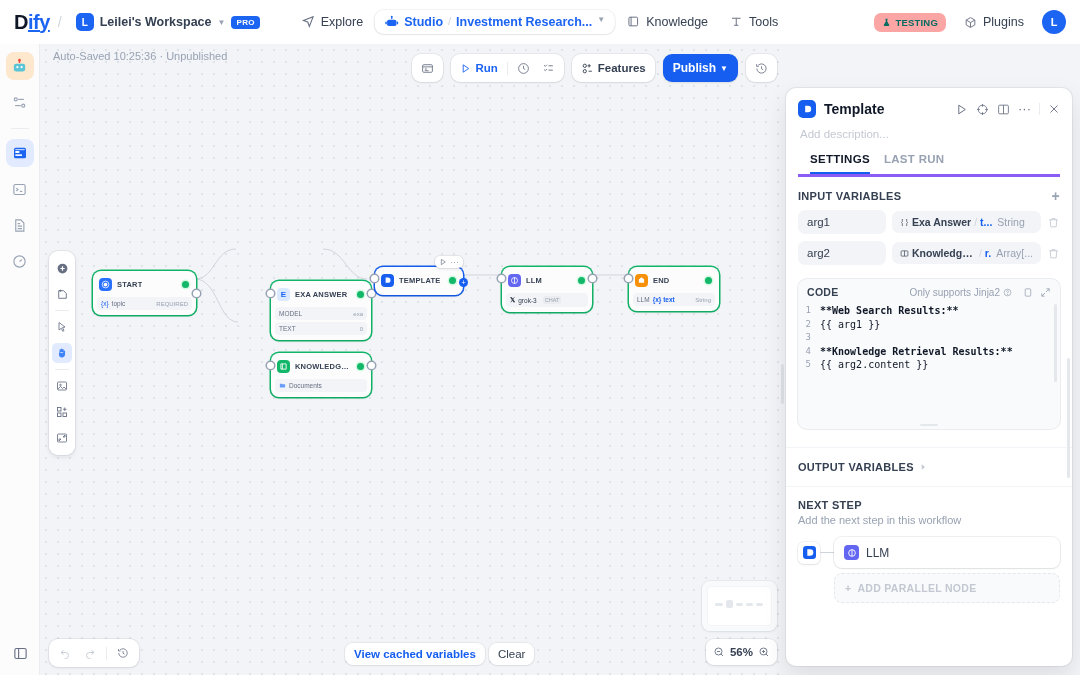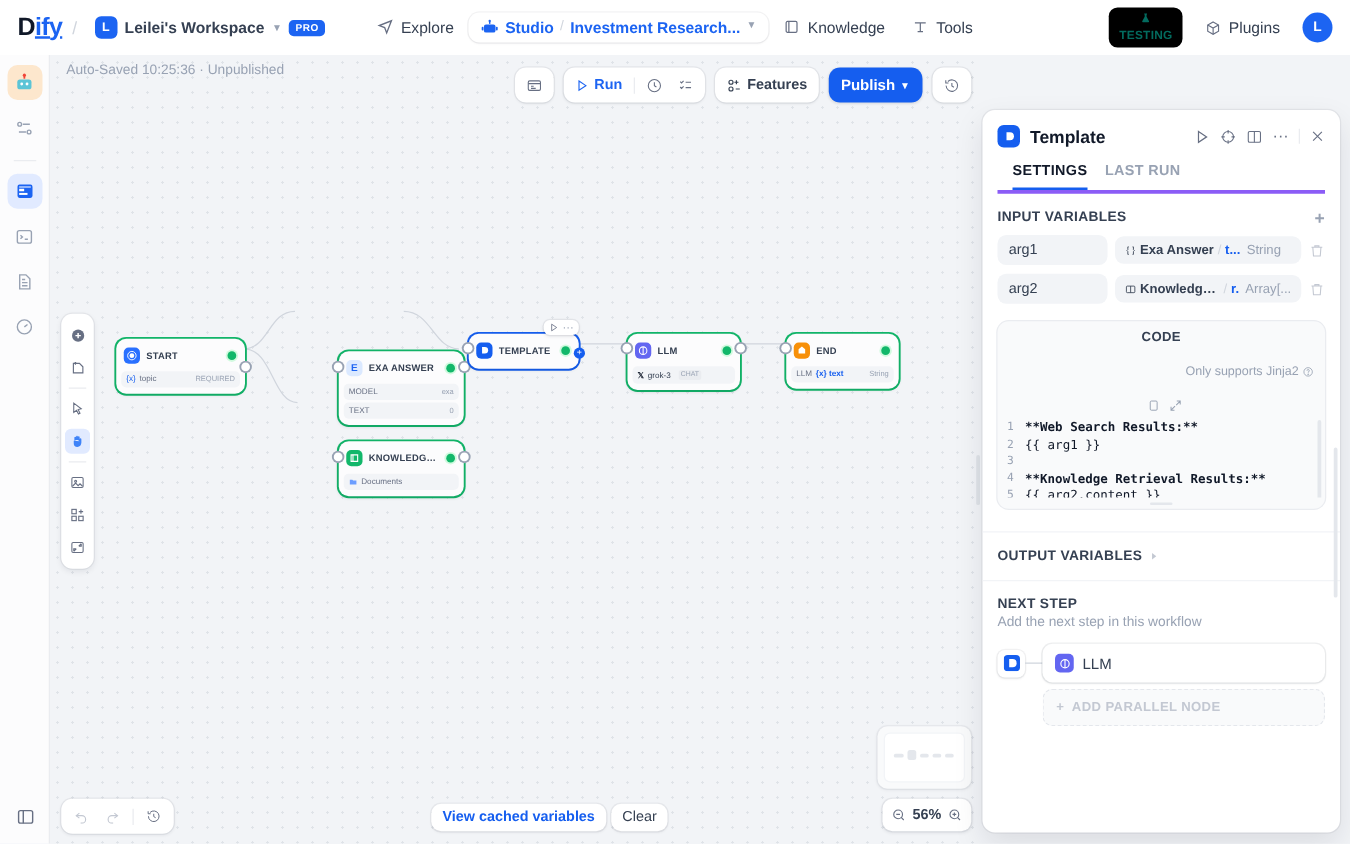--- a/index.html
+++ b/index.html
@@ -45,22 +45,22 @@
   .nav-active {
     background: #fff; box-shadow: 0 1px 2px rgba(16,24,40,0.06), 0 0 0 1px rgba(16,24,40,0.05);
     padding: 5px 10px; gap: 5px;
   }
   .nav-active .lbl-studio { color: #1c64f2; font-weight: 700; font-size: 12.5px; }
   .nav-active .slash { color: #d0d5dd; font-size: 11px; }
   .nav-active .crumb { color: #1c64f2; font-weight: 700; font-size: 12.5px; }
   .hdr-right { margin-left: auto; display: flex; align-items: center; gap: 12px; }
   .testing-badge {
     display: flex; align-items: center; gap: 4px;
-    background: #000000; color: #036b5f; font-size: 9.5px; font-weight: 700;
-    padding: 4px 8px; border-radius: 7px; letter-spacing: 0.2px; cursor: pointer; flex-direction: column;
+    background: #fca5a5; color: #036b5f; font-size: 9.5px; font-weight: 700;
+    padding: 4px 8px; border-radius: 7px; letter-spacing: 0.2px; cursor: pointer;
   }
   .plugins-item { display: flex; align-items: center; gap: 6px; font-size: 12.5px; color: #354052; cursor: pointer; padding: 5px 6px; border-radius: 8px;}
   .user-avatar {
     width: 24px; height: 24px; border-radius: 50%; background: #1c64f2; color: #fff;
     font-size: 11px; font-weight: 600; display: flex; align-items: center; justify-content: center; cursor: pointer;
   }
 
   
   .sidebar {
     position: absolute; left: 0; top: 44px; width: 40px; height: 631px;
@@ -234,21 +234,21 @@
   .var-ref .src { font-weight: 600; white-space: nowrap; overflow: hidden; text-overflow: ellipsis; }
   .var-ref .sep { color: #d0d5dd; }
   .var-ref .vname { color: #155eef; font-weight: 600; }
   .var-ref .vtype { color: #98a2b3; margin-left: 2px; white-space: nowrap; }
   .var-del { color: #c3c8d2; cursor: pointer; flex: none; display: flex; }
 
   .code-box {
     margin: 14px 12px 0 12px; border-radius: 9px; background: #f9fafb;
     box-shadow: 0 0 0 1px #eaecf0; overflow: hidden; height: 150px; display: flex; flex-direction: column;
   }
-  .code-head { display: flex; align-items: center; padding: 7px 9px 4px 9px; gap: 16px; flex-direction: column; }
+  .code-head { display: flex; align-items: center; padding: 7px 9px 4px 9px; gap: 6px; }
   .code-label { font-size: 10.5px; font-weight: 700; color: #354052; letter-spacing: 0.3px; }
   .code-hint { margin-left: auto; font-size: 10px; color: #98a2b3; display: flex; align-items: center; gap: 3px; }
   .code-tools { display: flex; align-items: center; gap: 7px; color: #98a2b3; padding-left: 4px; }
   .code-area { flex: 1; position: relative; overflow: hidden; padding: 2px 0 0 0; }
   .code-lines { font-family: "DejaVu Sans Mono", monospace; font-size: 10px; line-height: 13.5px; }
   .cl { display: flex; }
   .cl .ln { width: 22px; text-align: right; color: #98a2b3; padding-right: 9px; flex: none; font-size: 9px; }
   .cl .ctext { white-space: pre; color: #101828; }
   .tok-b { color: #101828; font-weight: bold; }
   .tok-br { color: #0d9488; }
@@ -730,20 +730,21 @@
           </span>
           <span class="ph-btn" style="font-size:13px;line-height:8px;color:#676f83;">···</span>
           <span class="ph-vsep"></span>
           <span class="ph-btn">
             <svg width="12" height="12" viewBox="0 0 24 24" fill="none" stroke="#676f83" stroke-width="1.8">
                 <path d="M5 5l14 14M19 5L5 19"></path>
               </svg>
           </span>
         </div>
       </div>
+      <div class="ph-desc">Add description...</div>
       <div class="tabs">
         <div class="tab tab-active">SETTINGS</div>
         <div class="tab">LAST RUN</div>
       </div>
     </div>
 
     <div class="panel-body">
       <div class="sec">
         <div class="sec-title">
           <span>INPUT VARIABLES</span>

